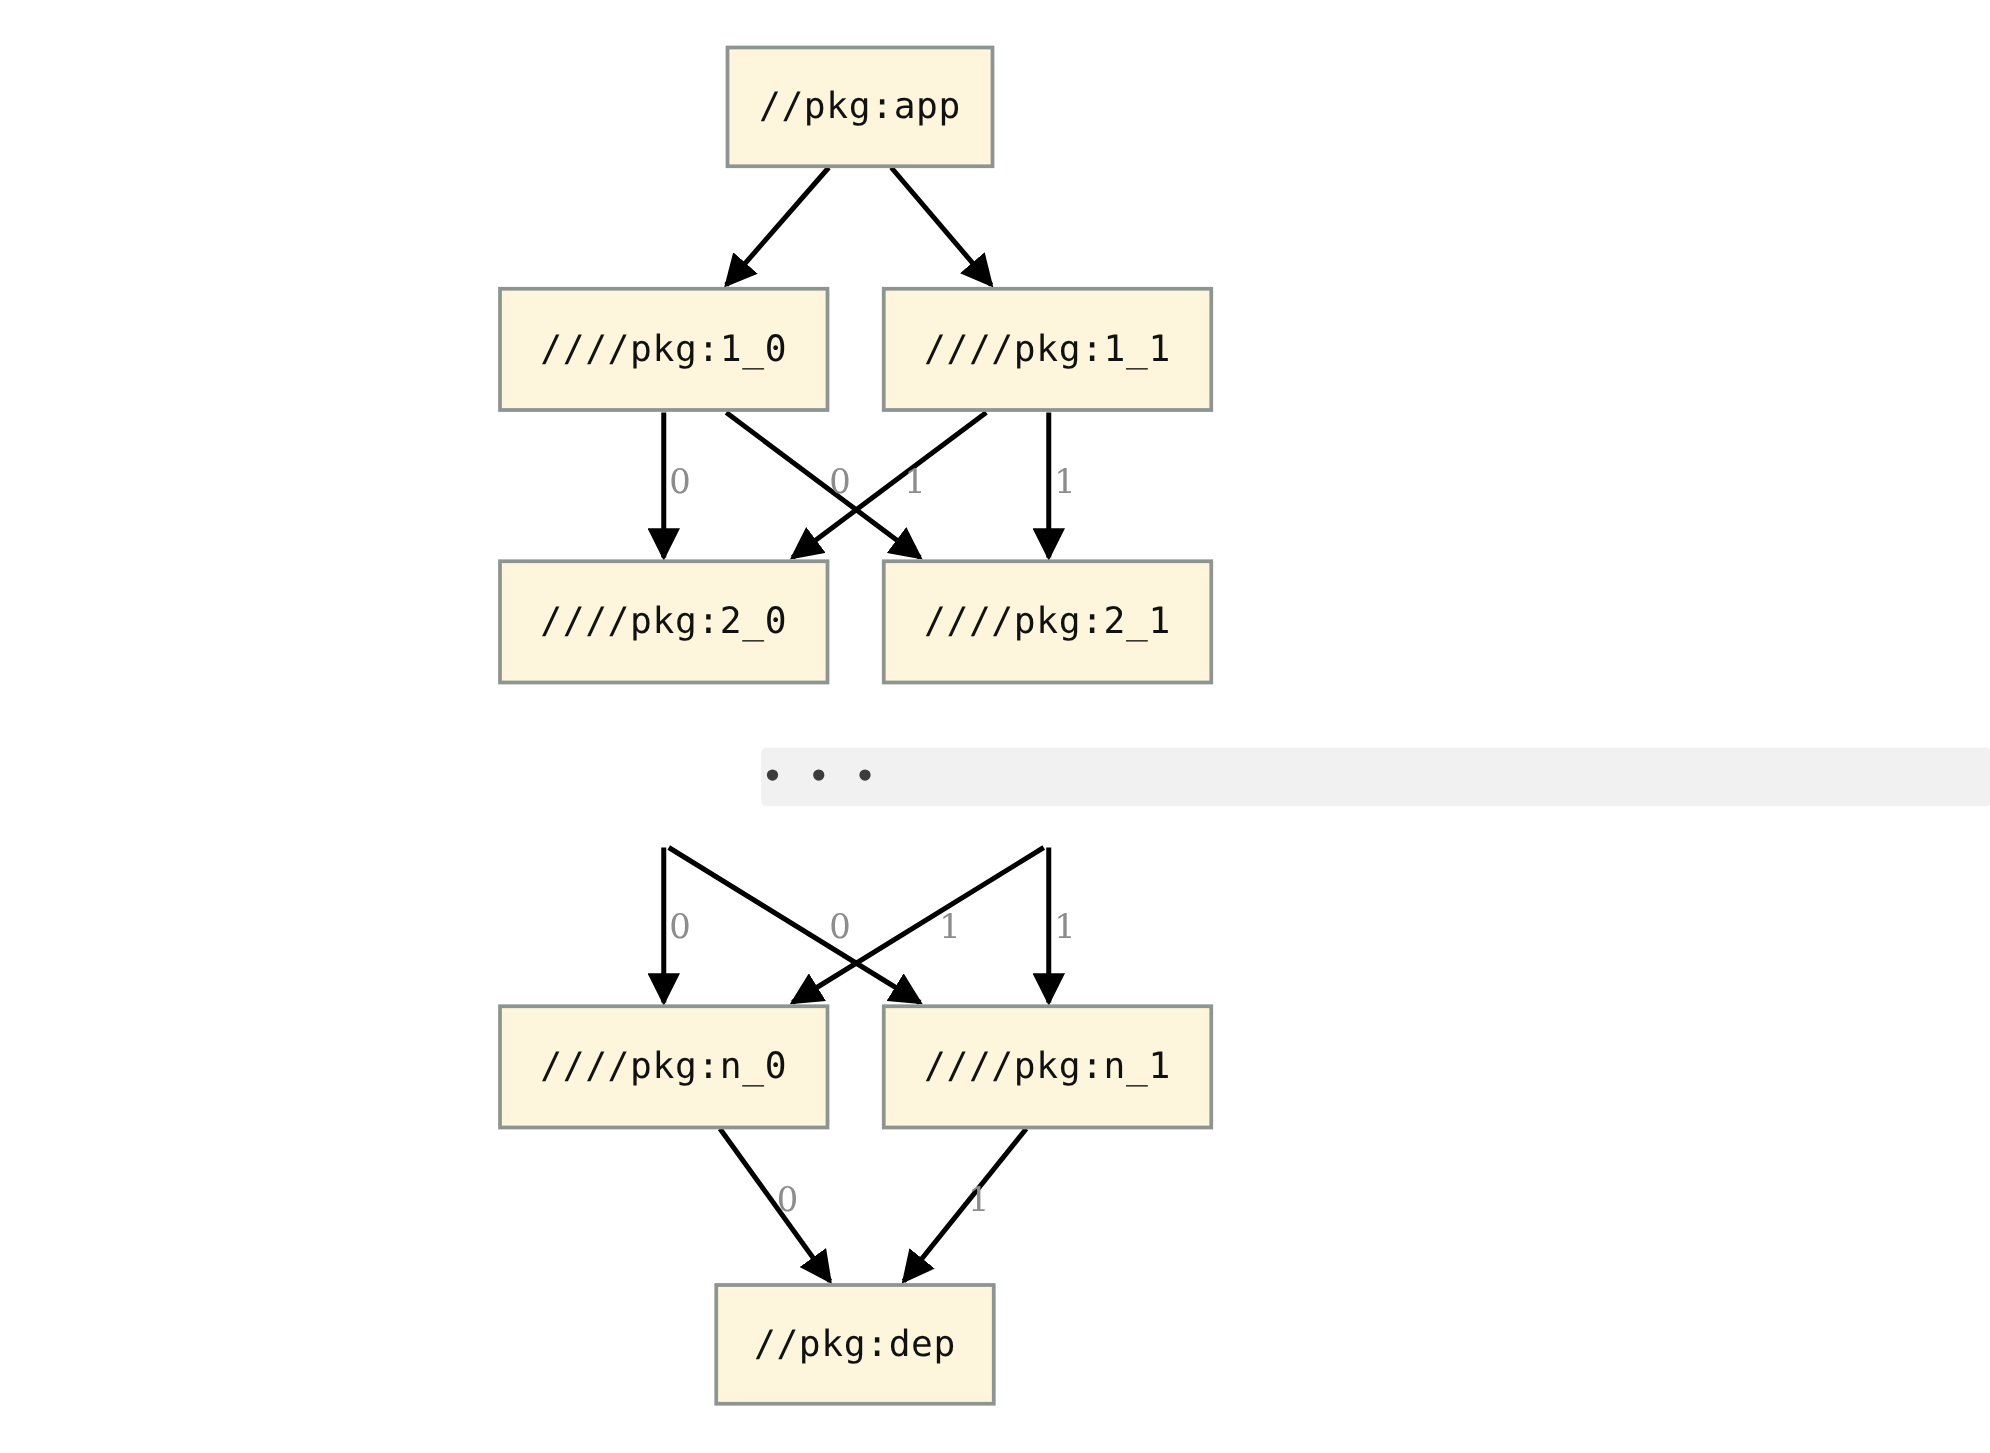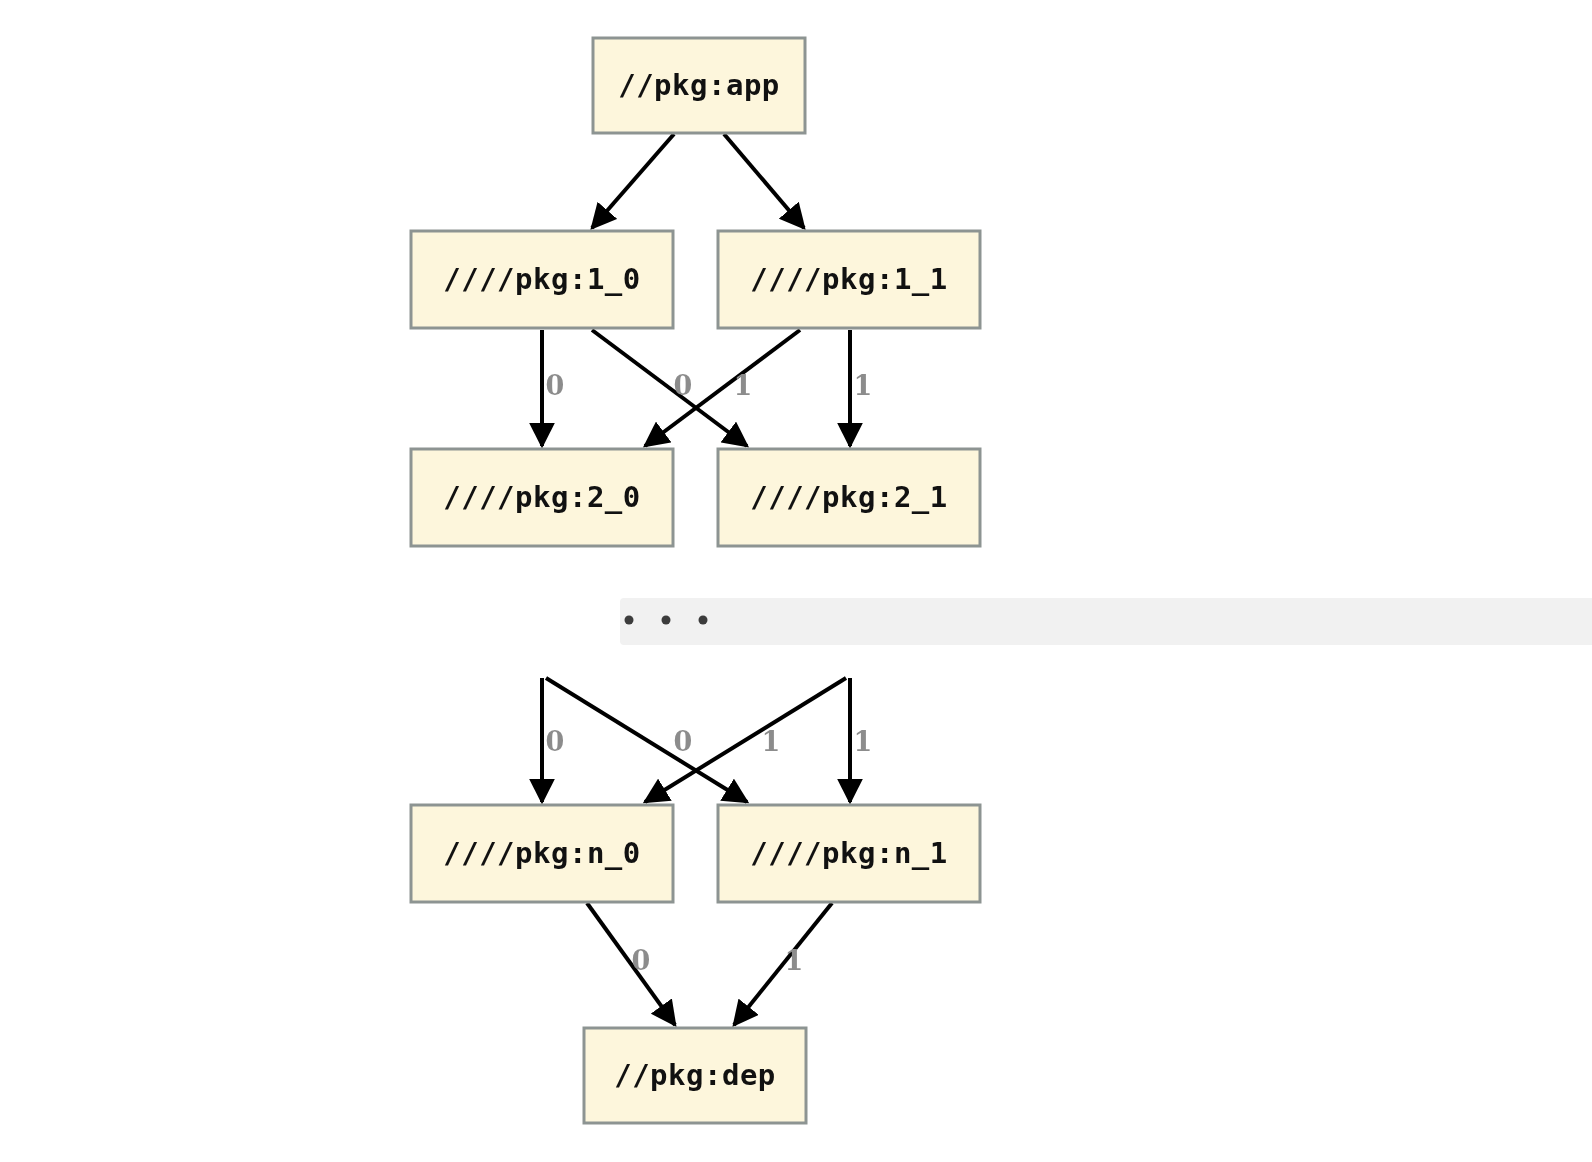--- a/index.html
+++ b/index.html
@@ -9,25 +9,24 @@
   }
   body {
     width: 1592px;
     height: 1162px;
     position: relative;
     font-family: "DejaVu Sans Mono", monospace;
     overflow: hidden;
   }
   #graph-root {
     position: absolute;
-    left: 12px;
+    left: 1px;
     top: 0;
     width: 1412px;
     height: 1162px;
-    font-weight: bold;
   }
   .node-rect {
     fill: #fdf6dc;
     stroke: #8d9492;
     stroke-width: 3;
   }
   .node-label {
     font-family: "DejaVu Sans Mono", "Liberation Mono", monospace;
     font-size: 29px;
     fill: #111111;

